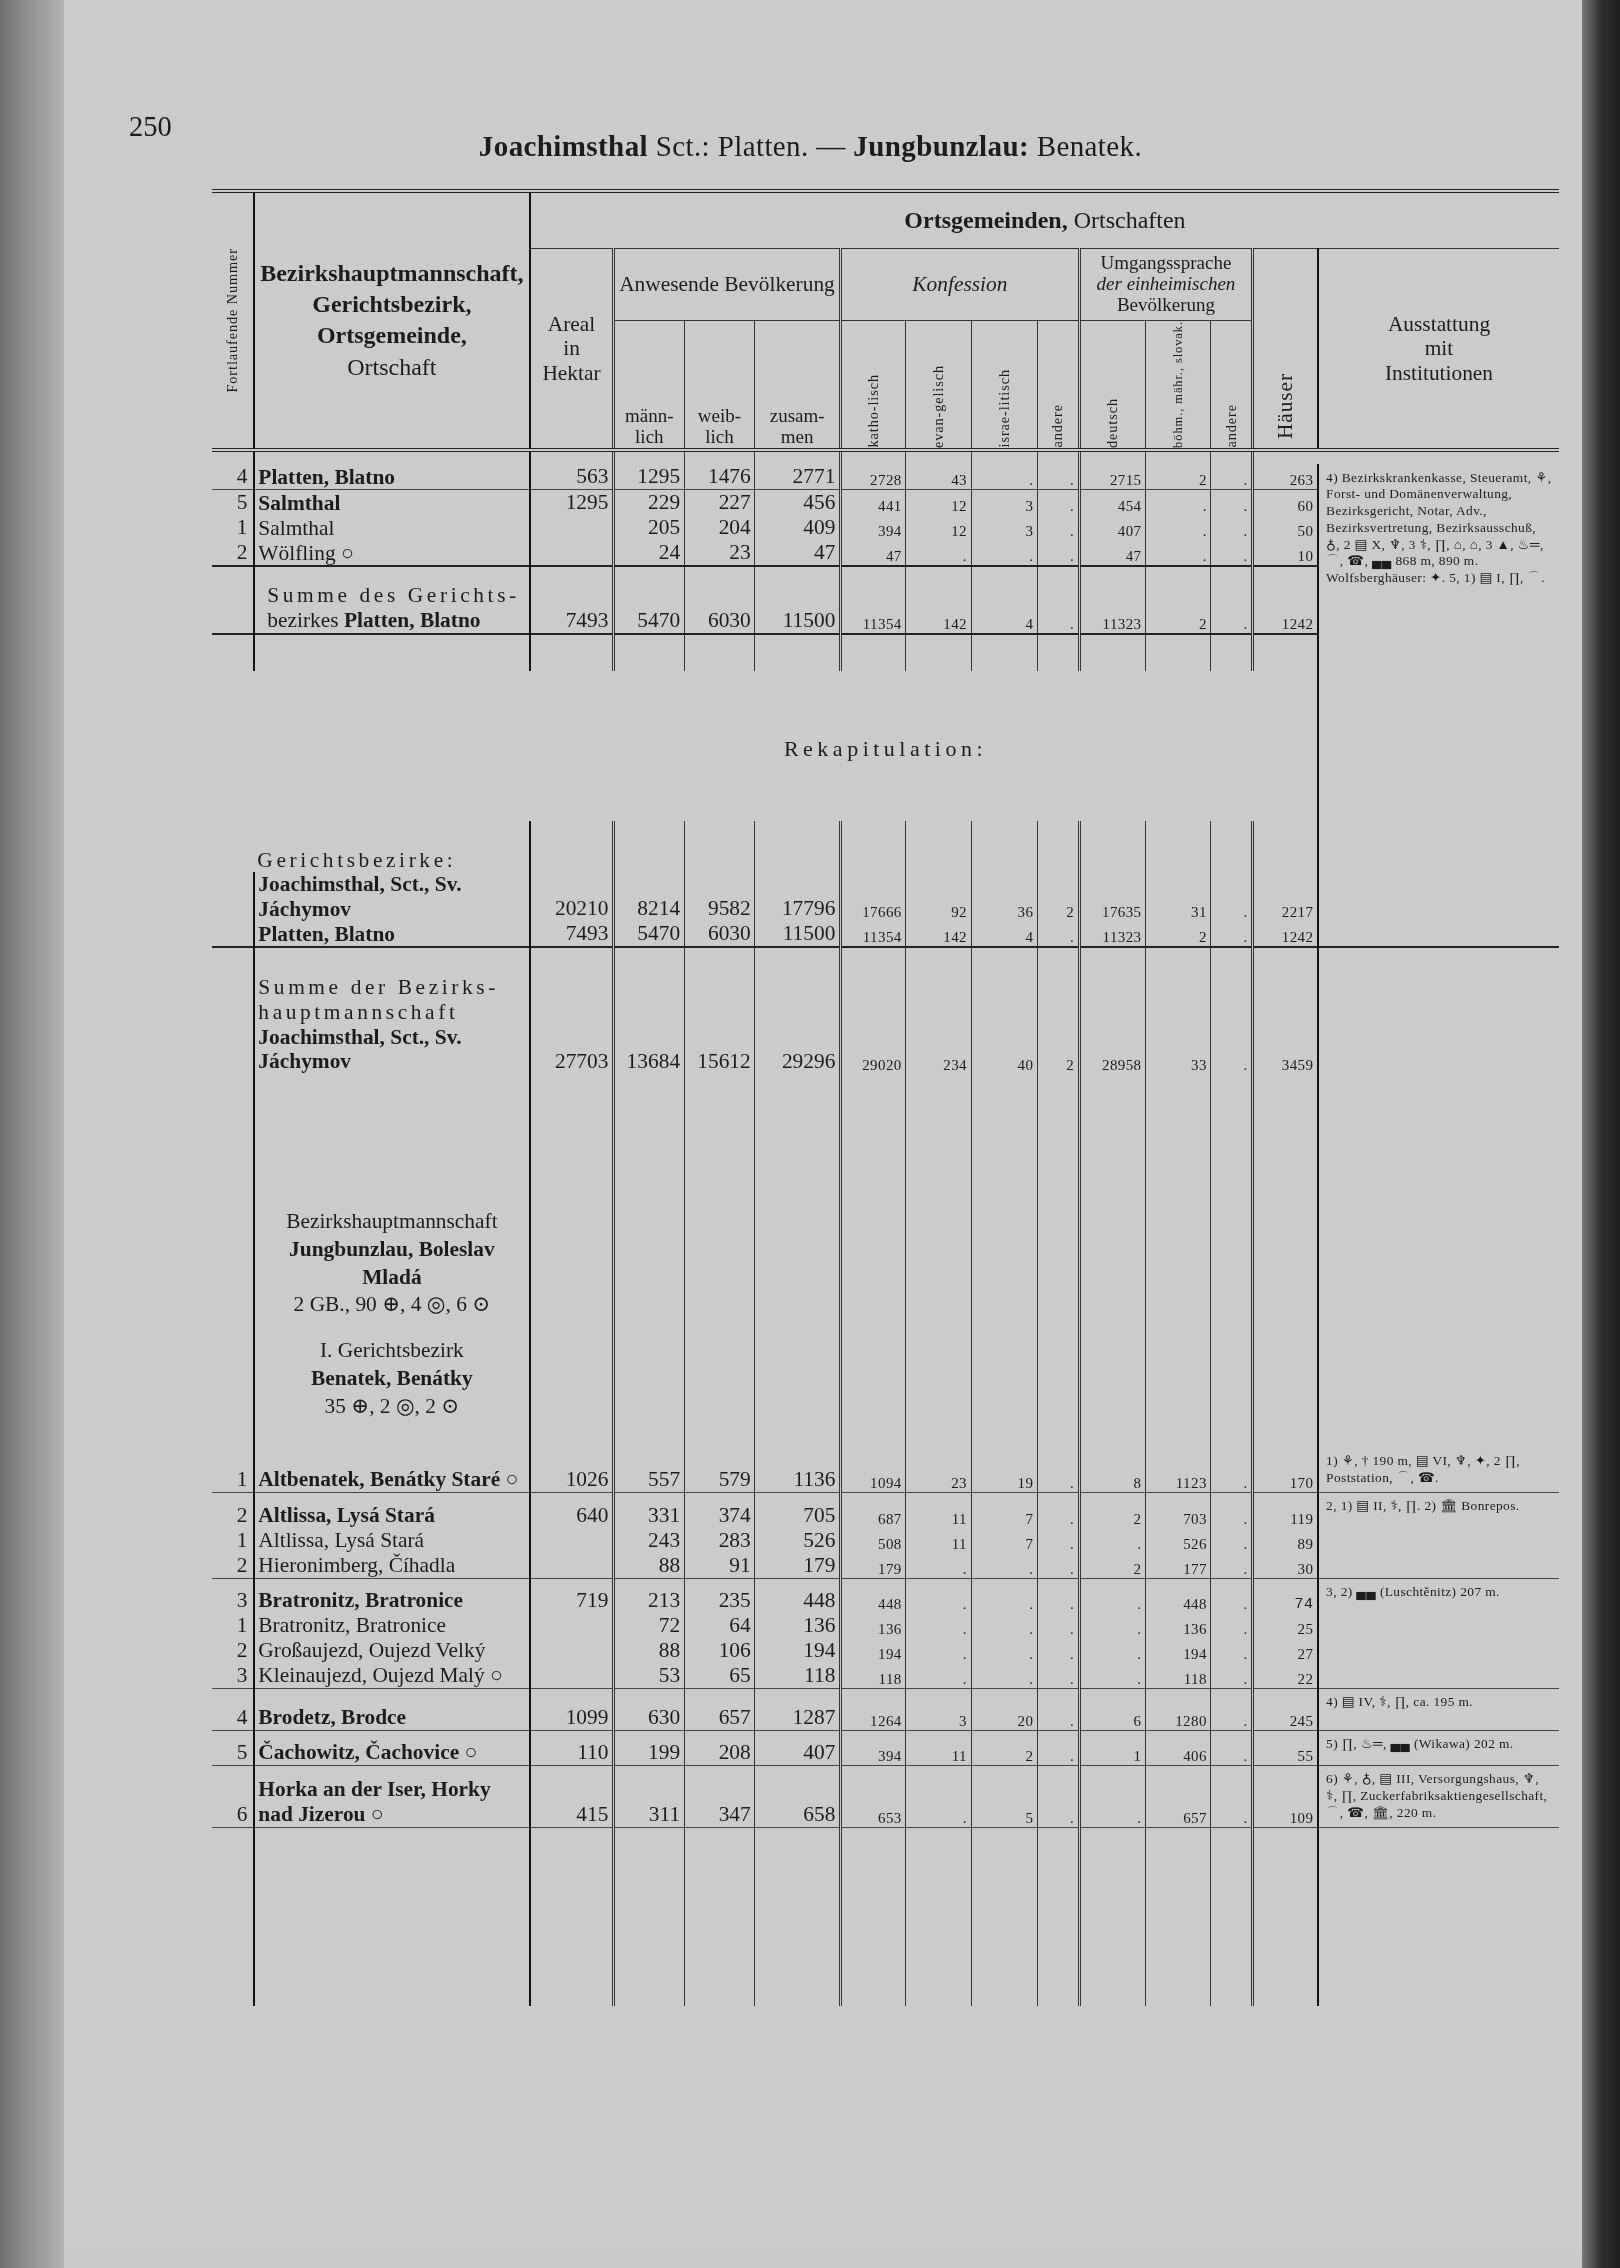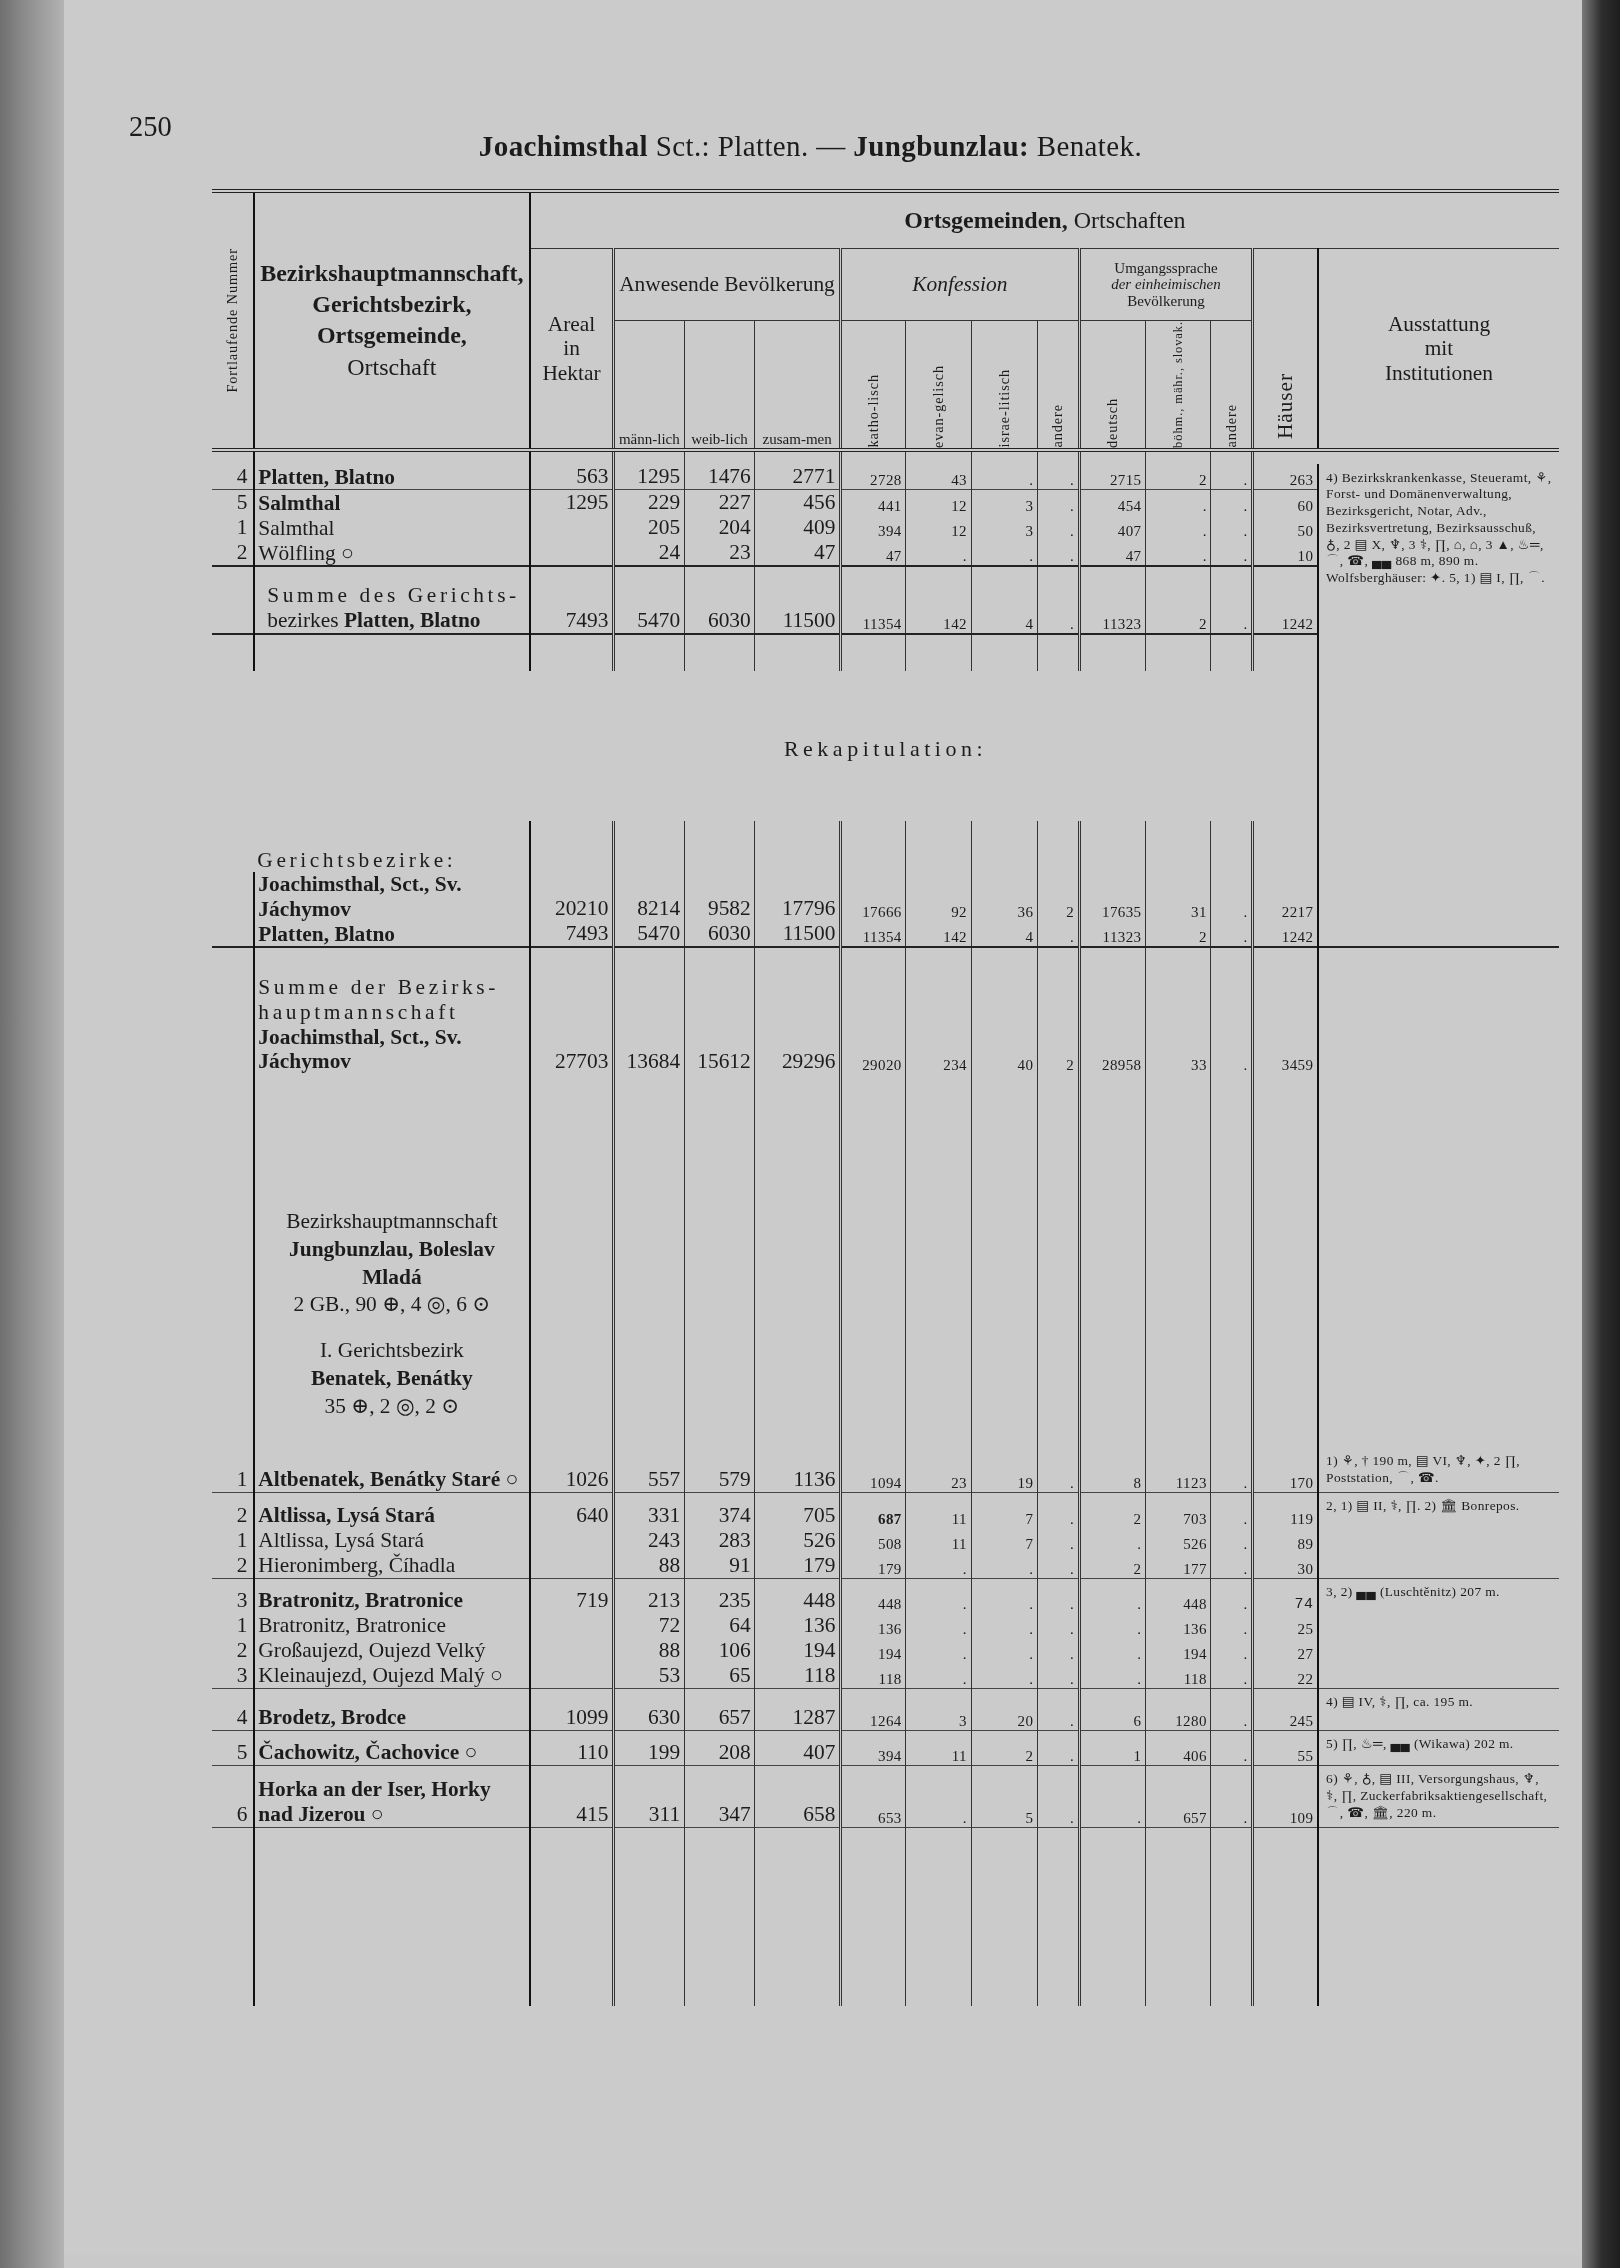--- a/index.html
+++ b/index.html
@@ -19,21 +19,21 @@
   .running-head { position: absolute; left: 0; width: 1621px; top: 130px; text-align: center; font-size: 29px; letter-spacing: 0.4px; }
   .running-head b { font-weight: 900; }
 
   table.stat { position: absolute; left: 212px; top: 189px; border-collapse: collapse; table-layout: fixed; width: 1347px; }
   table.stat td, table.stat th { padding: 0 3.6px; vertical-align: bottom; font-weight: normal; }
   .hdr-top { border-top: 4.5px double #222; }
   .vl { border-left: 0.9px solid #333; }
   .vl2 { border-left: 3.6px double #333; }
   .vlb { border-left: 2.7px solid #111; }
   .rot { writing-mode: vertical-rl; transform: rotate(180deg); font-size: 14.3px; letter-spacing: 0.9px; text-align: left; margin: 0 auto; }
-  .hsmall { font-size: 15px; line-height: 1.1; }
+  .hsmall { font-size: 19px; line-height: 1.1; }
   .hmid { font-size: 21.4px; text-align: center; line-height: 1.15; }
   .hbig { font-size: 24px; text-align: center; line-height: 1.3; }
   .hbold { font-weight: 900; }
   .hdr-bottom { border-bottom: 4.5px double #222; }
   .num { text-align: right; font-size: 21.4px; white-space: nowrap; }
   .numsm { text-align: right; font-size: 15px; white-space: nowrap; font-weight: bold; letter-spacing: 0.4px; }
   .idx { text-align: right; font-size: 21.4px; font-weight: bold; padding-right: 5.3px !important; }
   .idx.norm { font-weight: normal; }
   .name { font-size: 21.4px; line-height: 1.15; }
   .name.bold { font-weight: 900; }
@@ -380,21 +380,21 @@
         <td class="vl2 numsm">170</td>
         <td class="vlb notes" rowspan="1">1) ⚘, † 190 m, ▤ VI, ♆, ✦, 2 ∏, Poststation, ⌒, ☎.</td>
       </tr>
       <tr class="sep">
         <td class="idx" style="padding-top: 9px;">2</td>
         <td class="vlb name bold" style="padding-top: 9px;">Altlissa, Lysá Stará</td>
         <td class="vlb num" style="padding-top: 9px;">640</td>
         <td class="vl2 num" style="padding-top: 9px;">331</td>
         <td class="vl num" style="padding-top: 9px;">374</td>
         <td class="vl num" style="padding-top: 9px;">705</td>
-        <td class="vl2 numsm" style="padding-top: 18px; font-weight: bold;">687</td>
+        <td class="vl2 numsm" style="padding-top: 18px;">687</td>
         <td class="vl numsm" style="padding-top: 9px;">11</td>
         <td class="vl numsm" style="padding-top: 9px;">7</td>
         <td class="vl numsm" style="padding-top: 9px;">.</td>
         <td class="vl2 numsm" style="padding-top: 9px;">2</td>
         <td class="vl numsm" style="padding-top: 9px;">703</td>
         <td class="vl numsm" style="padding-top: 9px;">.</td>
         <td class="vl2 numsm" style="padding-top: 9px;">119</td>
         <td class="vlb notes" rowspan="3" style="padding-top: 9px;">2, 1) ▤ II, ⚕, ∏. 2) 🏛 Bonrepos.</td>
       </tr>
       <tr>

